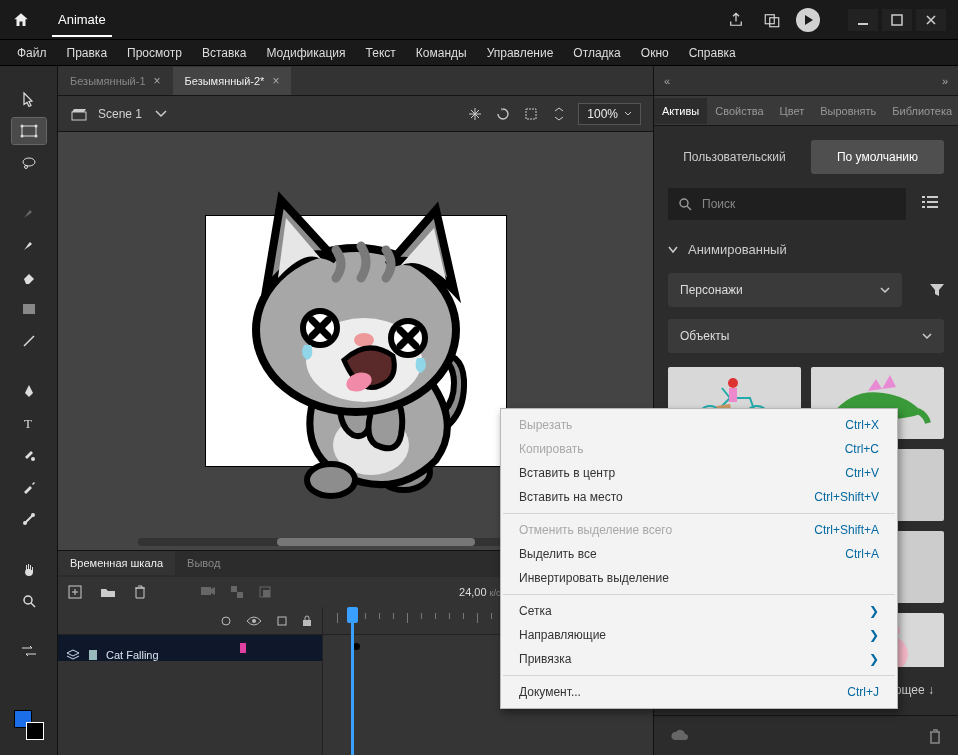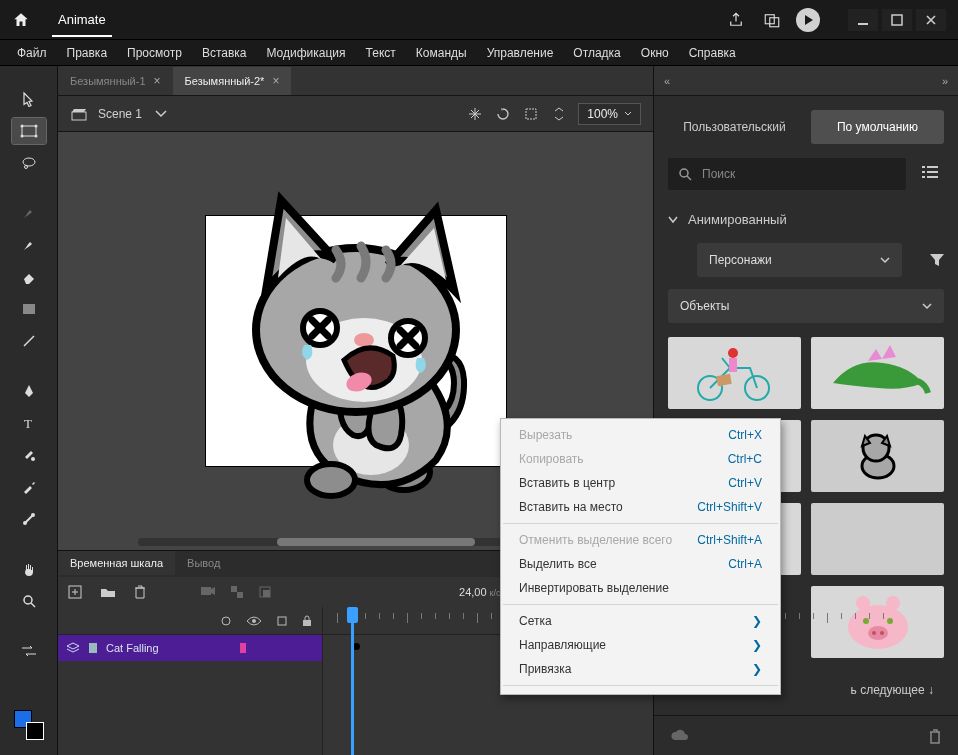--- a/index.html
+++ b/index.html
@@ -68,21 +68,21 @@
   .tl-tabs { height: 26px; background: #2c2c2c; display: flex; align-items: flex-start; }
   .tl-tab { padding: 6px 12px; color: #888; font-size: 11px; }
   .tl-tab.active { background: #333; color: #eee; }
   .tl-tools { height: 30px; display: flex; align-items: center; padding: 0 10px; gap: 18px; color: #aaa; }
   .tl-tools .secondary { color: #666; display: flex; gap: 14px; }
   .fps { color: #ddd; font-size: 11px; }
   .fps small { font-size: 9px; color: #888; }
   .tl-body { flex: 1; display: flex; }
   .tl-left { width: 265px; border-right: 1px solid #222; }
   .tl-layer-tools { height: 28px; display: flex; align-items: center; justify-content: flex-end; padding: 0 10px; gap: 14px; color: #aaa; border-bottom: 1px solid #222; }
-  .tl-layer-row { height: 26px; background: #4c1d95; display: flex; align-items: center; padding: 0 8px; gap: 8px; color: #d8e4ef; font-size: 11px; }
+  .tl-layer-row { height: 26px; background: #0f172a; display: flex; align-items: flex-end; padding: 0 8px; gap: 8px; color: #d8e4ef; font-size: 11px; }
   .tl-right { flex: 1; position: relative; background: #353535; }
   .ruler { height: 28px; border-bottom: 1px solid #222; position: relative; background: #333; }
   .ruler .tick { position: absolute; top: 6px; width: 1px; height: 6px; background: #777; }
   .playhead { position: absolute; top: 0; left: 28px; width: 3px; bottom: 0; background: #3aa0ff; }
   .playhead::before { content: ""; position: absolute; top: 0; left: -4px; width: 11px; height: 16px; background: #3aa0ff; border-radius: 2px; }
   .frame-row { height: 26px; position: relative; }
   .keyframe { position: absolute; top: 8px; left: 30px; width: 7px; height: 7px; background: #000; border-radius: 50%; }
   
   .right-panel { width: 305px; background: #2c2c2c; border-left: 1px solid #111; display: flex; flex-direction: column; }
   .corner-arrows { height: 30px; background: #333; display: flex; align-items: center; justify-content: space-between; padding: 0 10px; color: #aaa; font-size: 11px; border-bottom: 1px solid #151515; gap: 4px; }
@@ -90,29 +90,29 @@
   .rp-tab { padding: 7px 8px; color: #999; font-size: 11px; }
   .rp-tab.active { background: #2c2c2c; color: #fff; }
   .rp-modes { display: flex; gap: 10px; padding: 14px 14px; }
   .mode-btn { flex: 1; padding: 10px 6px; text-align: center; color: #ccc; border-radius: 3px; font-size: 12px; }
   .mode-btn.active { background: #4f4f4f; color: #fff; }
   .search-row { display: flex; gap: 10px; padding: 0 14px 12px; align-items: flex-start; }
   .search-box { flex: 1; height: 32px; background: #1f1f1f; border-radius: 2px; display: flex; align-items: center; padding: 0 10px; gap: 10px; color: #888; }
   .list-icon { width: 28px; height: 28px; display: flex; align-items: center; justify-content: center; }
   .section-head { padding: 10px 14px; color: #ccc; display: flex; align-items: center; gap: 10px; font-size: 13px; }
   .dropdown { margin: 6px 14px; height: 34px; background: #3a3a3a; border-radius: 3px; display: flex; align-items: center; padding: 0 12px; justify-content: space-between; color: #ddd; font-size: 12px; }
-  .filter-row { display: flex; align-items: center; gap: 10px; padding-left: 29px; }
+  .filter-row { display: flex; align-items: center; gap: 10px; }
   .filter-icon { width: 22px; display: flex; align-items: center; justify-content: center; color: #ccc; margin-right: 10px; }
   .thumbs { flex: 1; padding: 8px 14px; display: grid; grid-template-columns: 1fr 1fr; gap: 10px; overflow: hidden; }
   .thumb { background: #d8d8d8; border-radius: 2px; height: 72px; display: flex; align-items: center; justify-content: center; overflow: hidden; }
   .more-btn { margin: 6px 14px 8px; padding: 10px; text-align: right; color: #ccc; font-size: 12px; }
   .rp-footer { height: 40px; border-top: 1px solid #151515; display: flex; align-items: center; justify-content: space-between; padding: 0 16px; color: #777; }
   
   .ctx-menu {
-    position: absolute; left: 500px; top: 418px; width: 281px;
+    position: absolute; left: 500px; top: 408px; width: 398px;
     background: #f3f3f3; color: #333; border: 1px solid #b8b8b8;
     box-shadow: 2px 4px 8px rgba(0,0,0,.4); padding: 4px 0; font-size: 12px;
   }
   .ctx-item { height: 24px; padding: 0 18px; display: flex; align-items: center; justify-content: space-between; }
   .ctx-item.disabled { color: #a8a8a8; }
   .ctx-sep { height: 1px; background: #d4d4d4; margin: 4px 2px; }
   .ctx-sub { color: #0369a1; }
   svg { display: block; }
   .pink-key { position:absolute; left:-83px; top:8px; width:6px; height:10px; background:#e040a0; }
 </style>
@@ -539,20 +539,27 @@
         </div>
       </div>
     </div>
   </div>
 
   <div class="right-panel">
     <div class="corner-arrows">
         <span>«</span>
         <span>»</span>
       </div>
+    <div class="rp-tabs">
+      <div class="rp-tab active">Активы</div>
+      <div class="rp-tab">Свойства</div>
+      <div class="rp-tab">Цвет</div>
+      <div class="rp-tab">Выровнять</div>
+      <div class="rp-tab">Библиотека</div>
+    </div>
     <div class="rp-modes">
       <div class="mode-btn">Пользовательский</div>
       <div class="mode-btn active">По умолчанию</div>
     </div>
     <div class="search-row">
       <div class="search-box">
         <span>
             <svg width="14" height="14">
               <circle cx="6" cy="6" r="4" stroke="#999" fill="none" stroke-width="1.5"></circle>
               <line x1="9" y1="9" x2="13" y2="13" stroke="#999" stroke-width="1.5"></line>
@@ -703,13 +710,17 @@
     </div>
     <div class="ctx-item">
       <span>Направляющие</span>
       <span class="ctx-sub">❯</span>
     </div>
     <div class="ctx-item">
       <span>Привязка</span>
       <span class="ctx-sub">❯</span>
     </div>
     <div class="ctx-sep"></div>
+    <div class="ctx-item">
+      <span>Документ...</span>
+      <span class="ctx-sub">Ctrl+J</span>
+    </div>
   </div>
 
 </body></html>

